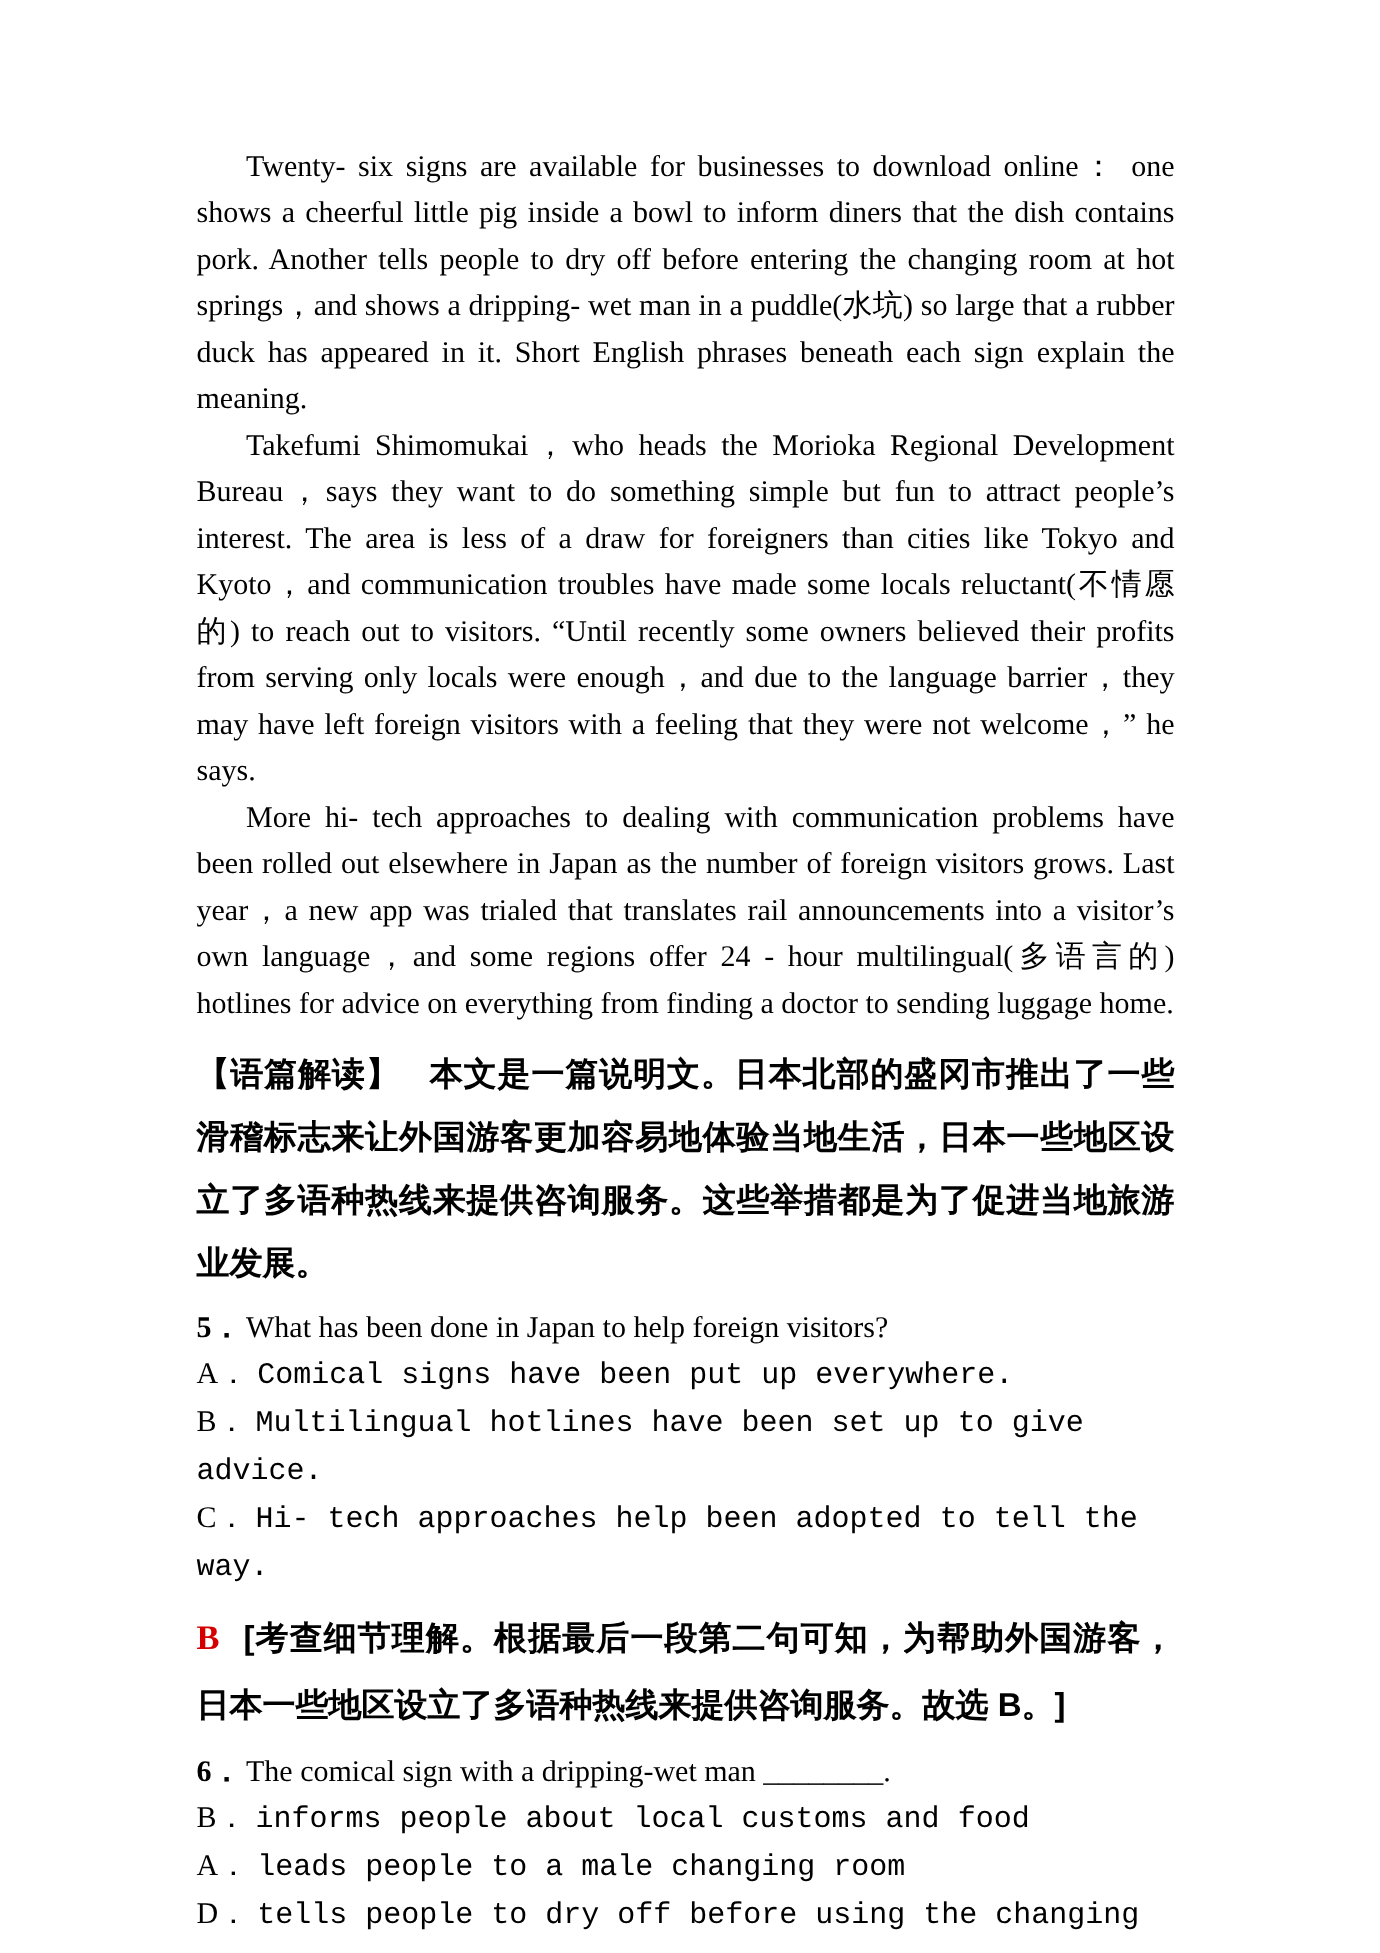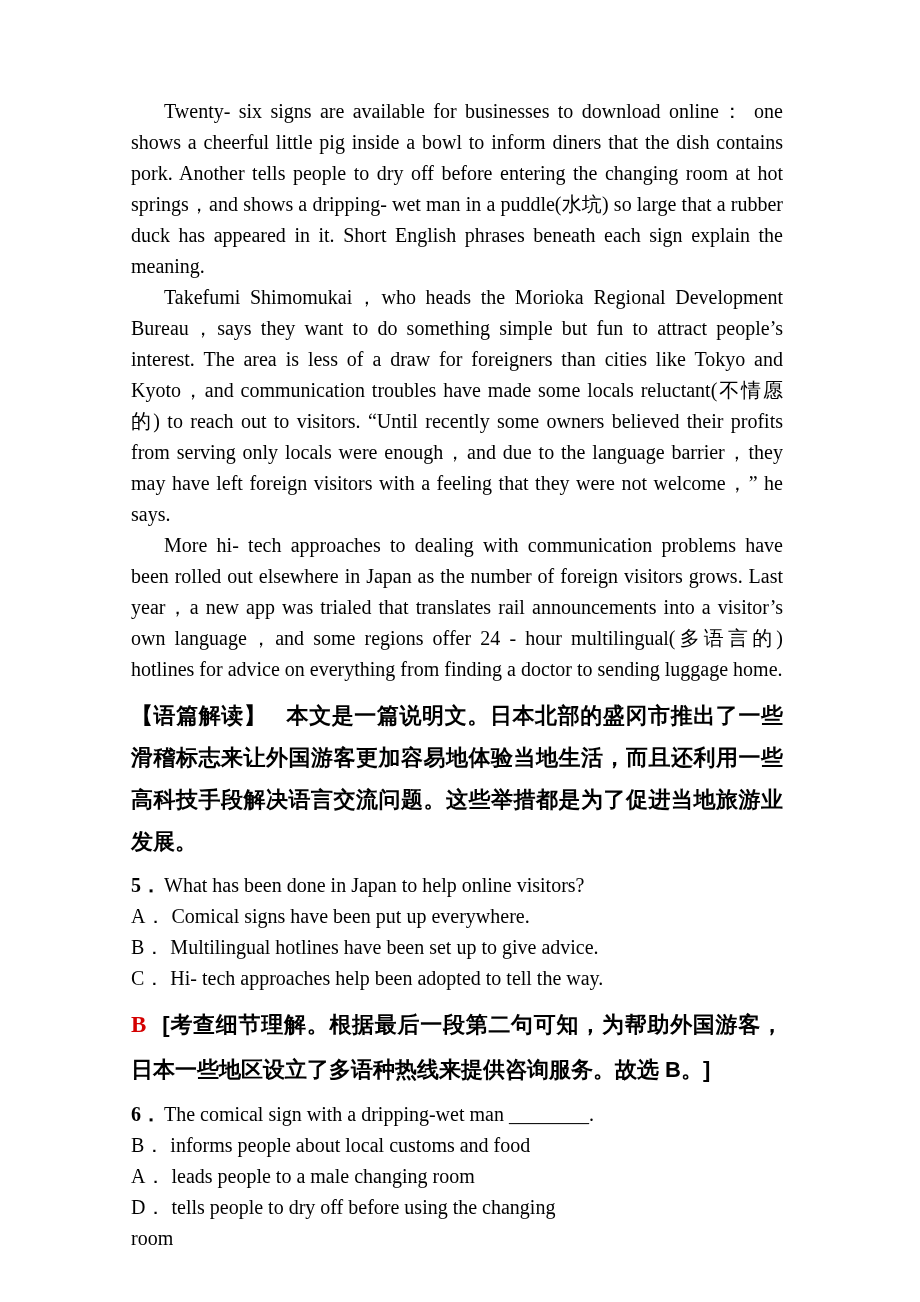--- a/index.html
+++ b/index.html
@@ -40,21 +40,21 @@
   .analysis {
     line-height: 42px;
     margin-top: 10px;
     text-align: justify;
   }
   .analysis-label { margin-right: 20px; }
   .stem { margin-top: 7px; }
   .q-num { font-weight: bold; margin-right: 3px; }
   .option { margin: 0; }
   .opt-label { margin-right: 6px; }
-  .opt-text { white-space: pre-line; }
+  .opt-text { white-space: pre-line; font-family: Liberation Mono, monospace; }
   .answer {
     line-height: 45px;
     margin-top: 8px;
     text-align: justify;
   }
   .answer-letter {
     font-family: "Liberation Serif", serif;
     font-weight: bold;
     font-size: 23px;
     color: #d40000;
@@ -64,24 +64,24 @@
 </head>
 <body>
 
 <div class="page">
   <main class="content">
 
     <p class="en para">Twenty- six signs are available for businesses to download online： one shows a cheerful little pig inside a bowl to inform diners that the dish contains pork. Another tells people to dry off before entering the changing room at hot springs，and shows a dripping- wet man in a puddle(水坑) so large that a rubber duck has appeared in it. Short English phrases beneath each sign explain the meaning.</p>
     <p class="en para">Takefumi Shimomukai，who heads the Morioka Regional Development Bureau，says they want to do something simple but fun to attract people’s interest. The area is less of a draw for foreigners than cities like Tokyo and Kyoto，and communication troubles have made some locals reluctant(不情愿的) to reach out to visitors. “Until recently some owners believed their profits from serving only locals were enough，and due to the language barrier，they may have left foreign visitors with a feeling that they were not welcome，” he says.</p>
     <p class="en para">More hi- tech approaches to dealing with communication problems have been rolled out elsewhere in Japan as the number of foreign visitors grows. Last year，a new app was trialed that translates rail announcements into a visitor’s own language，and some regions offer 24 - hour multilingual(多语言的) hotlines for advice on everything from finding a doctor to sending luggage home.</p>
 
-    <p class="cn analysis"><span class="analysis-label">【语篇解读】</span><span class="analysis-text">本文是一篇说明文。日本北部的盛冈市推出了一些滑稽标志来让外国游客更加容易地体验当地生活，而且还利用一些高科技手段解决语言交流问题。这些举措都是为了促进当地旅游业发展。</span></p>
+    <p class="cn analysis"><span class="analysis-label">【语篇解读】</span><span class="analysis-text">本文是一篇说明文。日本北部的盛冈市推出了一些滑稽标志来让外国游客更加容易地体验当地生活，日本一些地区设立了多语种热线来提供咨询服务。这些举措都是为了促进当地旅游业发展。</span></p>
 
     <section>
-      <p class="en stem"><span class="q-num">5．</span><span>What has been done in Japan to help online visitors?</span></p>
+      <p class="en stem"><span class="q-num">5．</span><span>What has been done in Japan to help foreign visitors?</span></p>
 
       <p class="en option"><span class="opt-label">A．</span><span class="opt-text">Comical signs have been put up everywhere.</span></p>
       <p class="en option"><span class="opt-label">B．</span><span class="opt-text">Multilingual hotlines have been set up to give advice.</span></p>
       <p class="en option"><span class="opt-label">C．</span><span class="opt-text">Hi- tech approaches help been adopted to tell the way.</span></p>
 
       <p class="cn answer"><span class="answer-letter">B</span><span class="answer-explanation">[考查细节理解。根据最后一段第二句可知，为帮助外国游客，日本一些地区设立了多语种热线来提供咨询服务。故选 B。]</span></p>
     </section>
 
     <section>
       <p class="en stem"><span class="q-num">6．</span><span>The comical sign with a dripping-wet man ________.</span></p>

